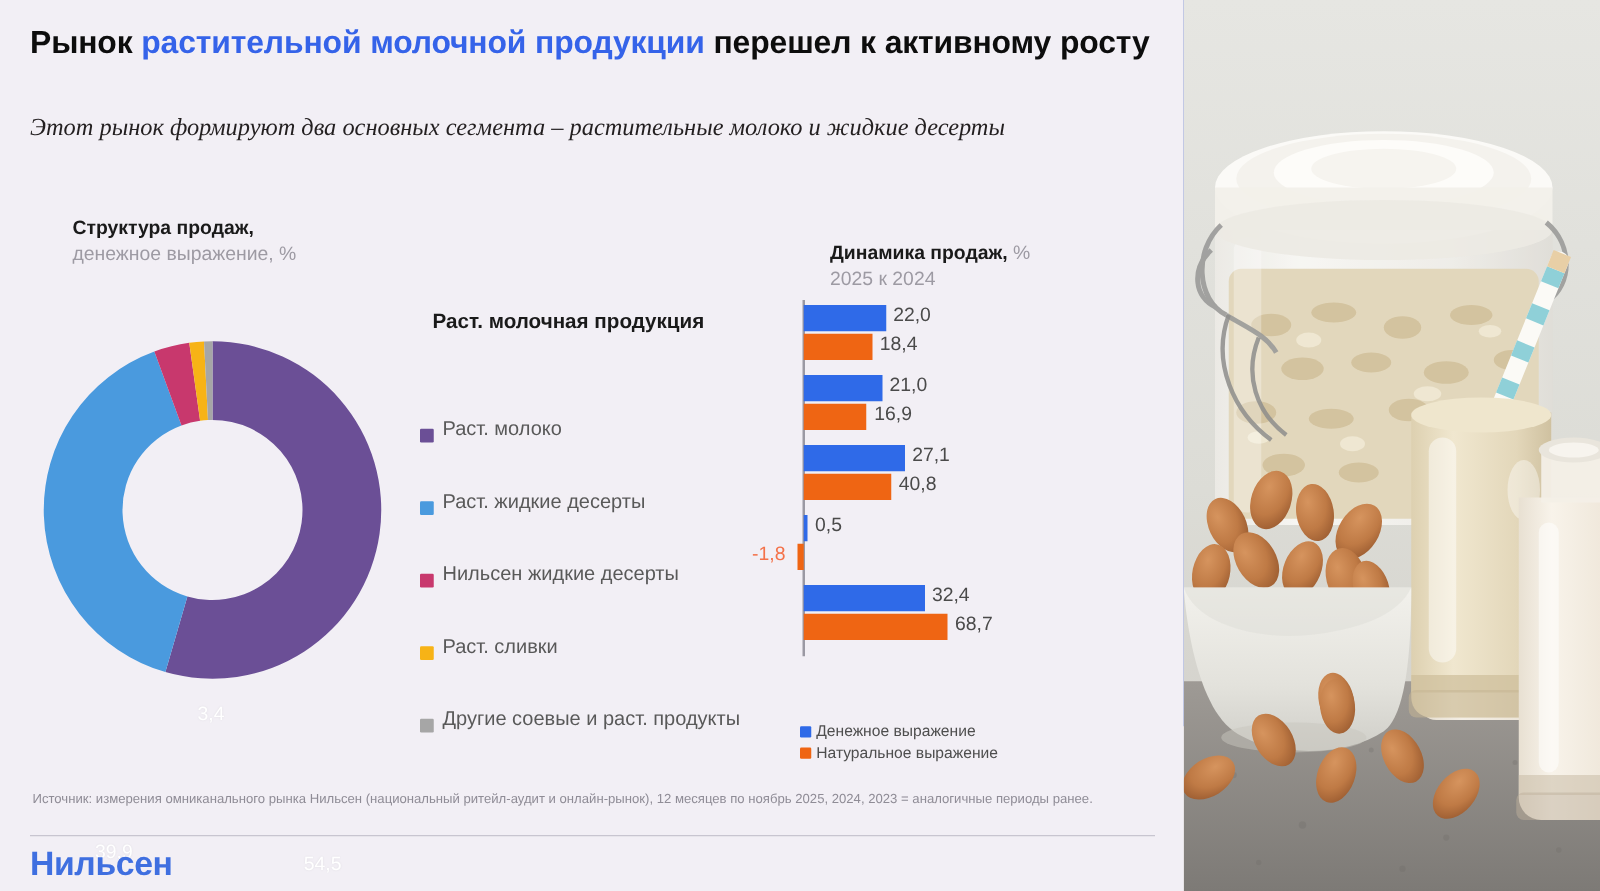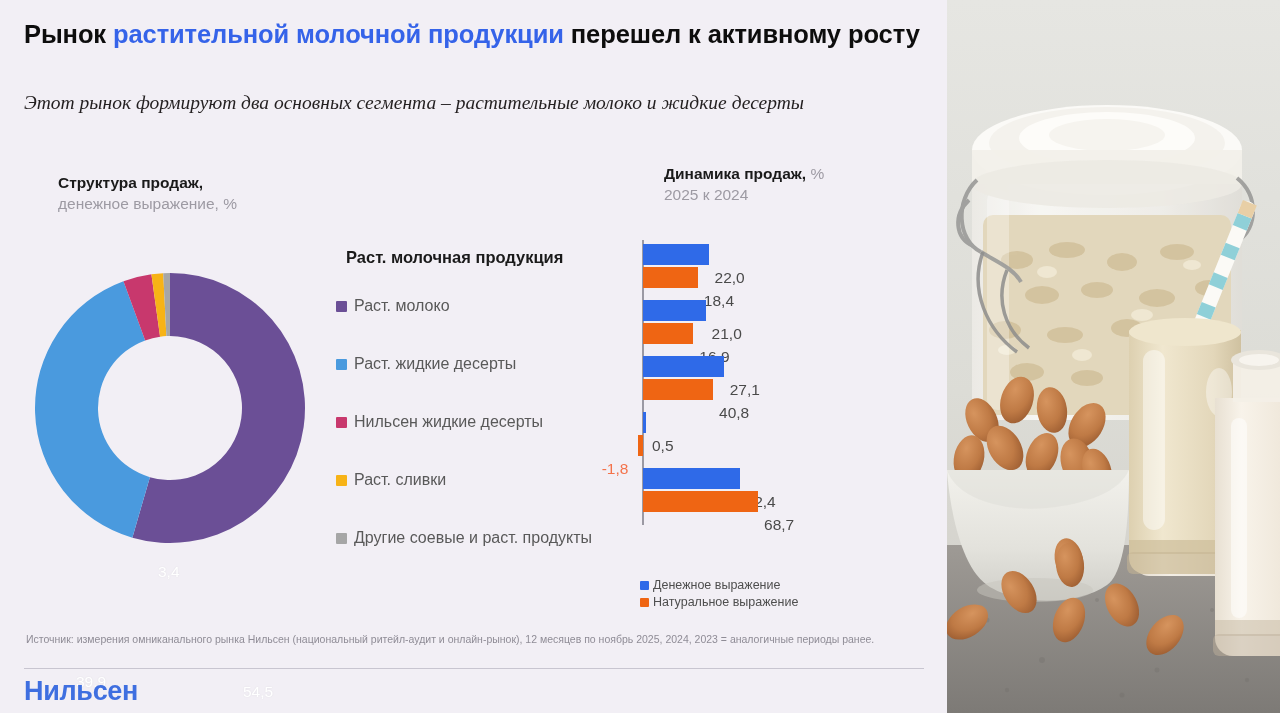--- a/index.html
+++ b/index.html
@@ -26,52 +26,52 @@
     position:absolute;left:24px;top:90px;width:890px;
     font-family:"Liberation Serif","DejaVu Serif",serif;
     font-style:italic;font-size:19.5px;color:#231f20;line-height:1.35;
   }
 
   
   .sec-head{position:absolute;font-size:15.5px;line-height:1.33;}
   .sec-head .b{font-weight:bold;color:#1a1a1a;}
   .sec-head .g{color:#9d9aa3;font-weight:normal;}
   #struct-head{left:58px;top:173px;width:280px;}
-  #dyn-head{left:664px;top:164px;width:300px;}
+  #dyn-head{left:664px;top:193px;width:300px;}
 
   
   .donut-wrap{position:absolute;left:30px;top:258px;width:280px;height:300px;}
   .donut-wrap svg{display:block;}
   .donut-lbl{
     position:absolute;color:#ffffff;font-size:15.5px;font-weight:normal;
     text-shadow:0 0 2px rgba(0,0,0,.08);
   }
   #donut-lbl-0{left:213px;top:425px;}
   #donut-lbl-1{left:46px;top:415px;}
   #donut-lbl-2{left:128px;top:305px;}
 
   
   .cats{position:absolute;left:336px;top:248px;width:300px;}
   .cat-head{
     font-size:16.5px;font-weight:bold;color:#1a1a1a;
     padding-left:10px;height:48px;line-height:1.1;
   }
-  .cat-row{display:flex;align-items:flex-start;height:58px;}
+  .cat-row{display:flex;align-items:flex-end;height:58px;}
   .cat-row.tall{height:58px;}
   .sw{width:11px;height:11px;flex:0 0 11px;margin-top:5px;margin-right:7px;border-radius:1px;}
   .cat-lbl{font-size:16px;color:#595959;line-height:1.22;}
 
   
   .bars{position:absolute;left:600px;top:240px;width:300px;height:288px;}
   .axis{position:absolute;left:42px;top:0;width:1.6px;height:285px;background:#9b99a3;}
   .grp{position:absolute;left:0;width:300px;height:54px;}
   .bar{position:absolute;height:21px;}
   .bar.money{background:#2f6ae8;top:2px;}
   .bar.nat{background:#ef6513;top:25px;}
-  .bval{position:absolute;font-size:15.5px;color:#4a4a4a;white-space:nowrap;margin-top:25px;}
+  .bval{position:absolute;font-size:15.5px;color:#4a4a4a;white-space:nowrap;}
   .bval.money{top:2px;}
   .bval.nat{top:25px;}
   .bval.neg{color:#f4724a;}
 
   
   .blegend{position:absolute;left:640px;top:578px;}
   .blegend .li{display:flex;align-items:center;margin-bottom:3px;}
   .blegend .sw2{width:9px;height:9px;margin-right:4px;border-radius:1px;}
   .blegend .lt{font-size:12.5px;color:#4e4e4e;}
 

